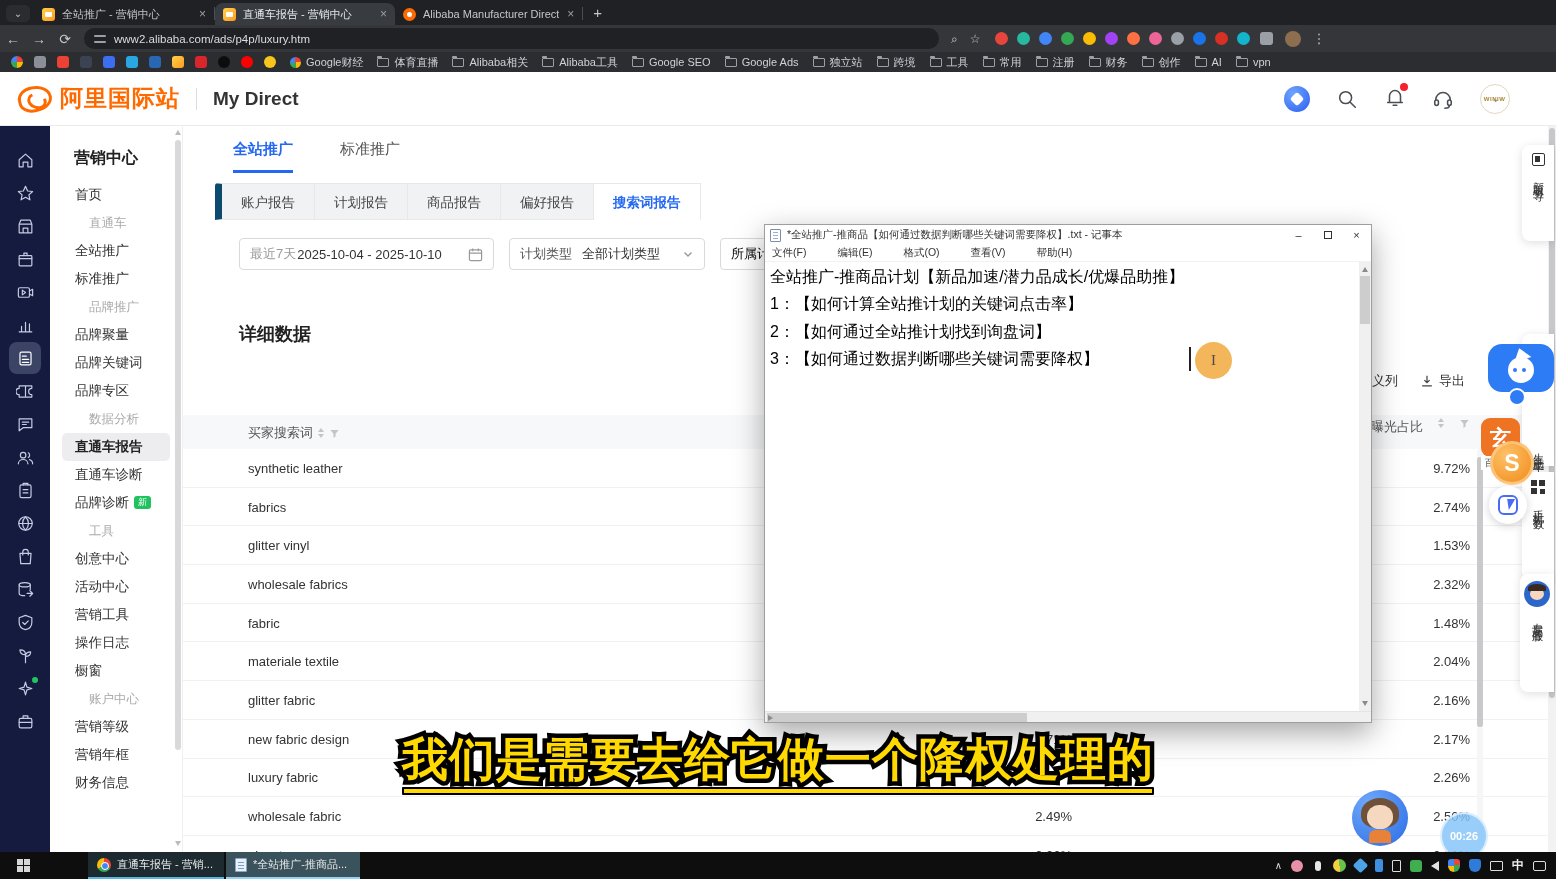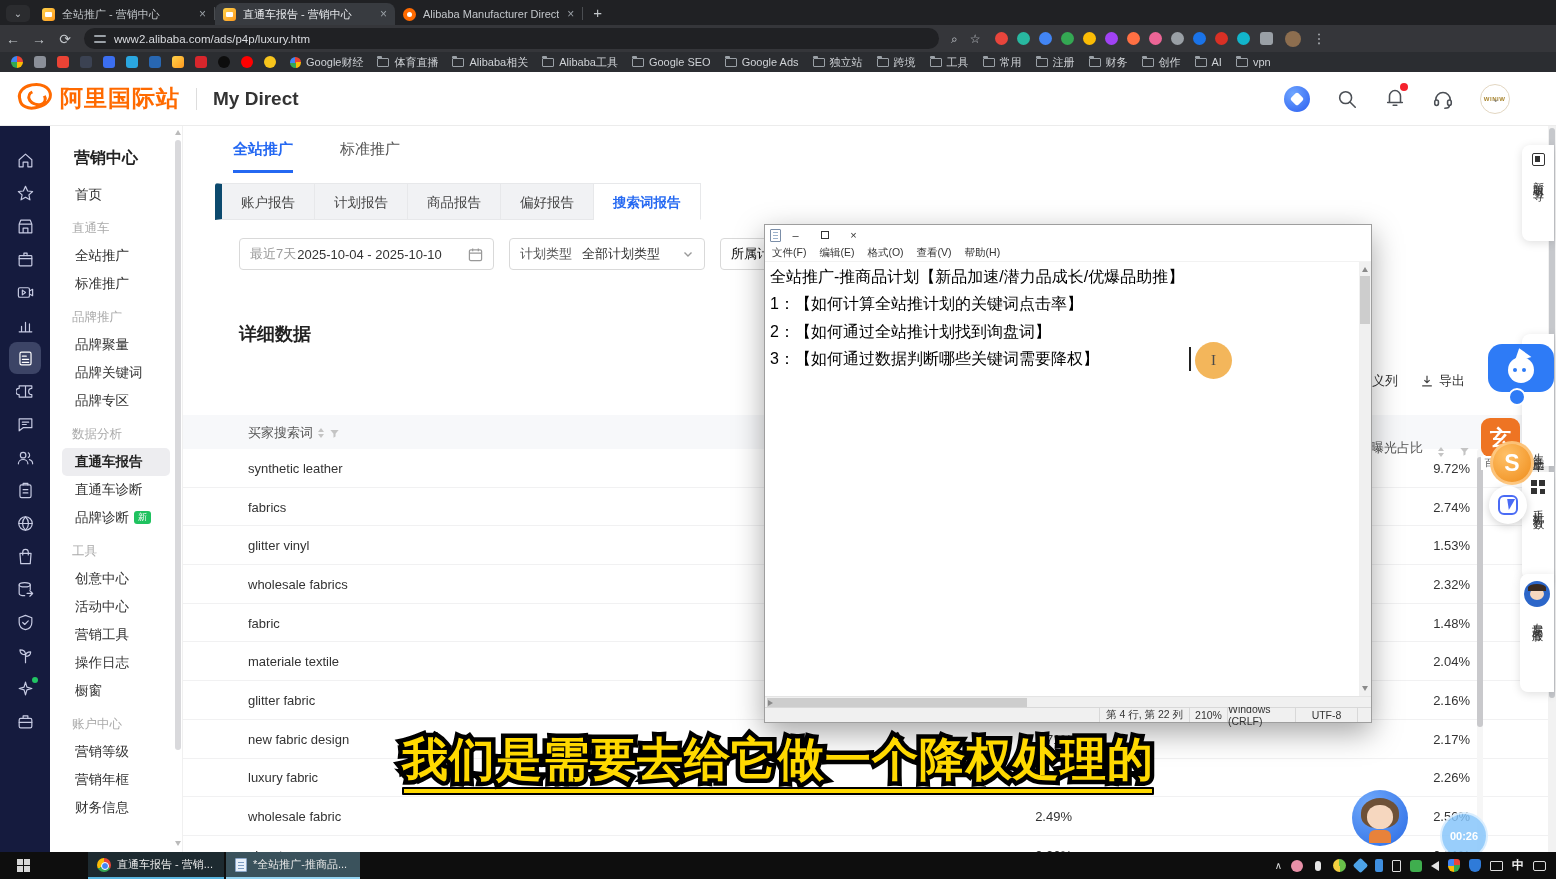--- a/index.html
+++ b/index.html
@@ -41,21 +41,21 @@
 #kebab{color:#c3c7cb;font-size:13px;margin-left:12px;margin-right:10px}
 #bookbar{position:absolute;left:0;top:52px;width:1556px;height:20px;background:#2b2d31;display:flex;align-items:center;font-size:11px;color:#cfd2d6}
 .bfav{width:12px;height:12px;border-radius:3px;margin-left:11px;flex:none}
 .bk{display:flex;align-items:center;margin-left:14px;white-space:nowrap}
 .bk .folder{width:12px;height:9px;border:1px solid #9aa0a6;border-radius:1px;position:relative;margin-right:5px}
 .bk .folder::before{content:"";position:absolute;left:-1px;top:-3px;width:5px;height:2px;background:#9aa0a6;border-radius:1px 1px 0 0}
 .bk .gico{width:11px;height:11px;border-radius:50%;background:conic-gradient(#ea4335 0 25%,#fbbc05 0 50%,#34a853 0 75%,#4285f4 0);margin-right:5px}
 
 
 #aliheader{position:absolute;left:0;top:72px;width:1556px;height:54px;background:#fff;border-bottom:1px solid #ececec;display:flex;align-items:center}
-#alilogo{display:flex;align-items:flex-start;margin-left:18px}
+#alilogo{display:flex;align-items:center;margin-left:18px}
 #alimark{width:34px;height:26px;position:relative;margin-right:8px}
 #alimark::before{content:"";position:absolute;inset:0;border:3px solid #ff6a00;border-radius:50% 60% 55% 50%;transform:rotate(-12deg)}
 #alimark::after{content:"";position:absolute;left:9px;top:7px;width:14px;height:10px;border:3px solid #ff6a00;border-radius:50%;border-top-color:transparent;transform:rotate(18deg)}
 #brandname{color:#ff6a00;font-size:23px;font-weight:bold;letter-spacing:1px}
 #hdr-div{width:1px;height:22px;background:#ddd;margin:0 16px}
 #portal{font-size:19px;color:#333;font-weight:bold}
 #hdr-right{margin-left:auto;display:flex;align-items:center;gap:26px;margin-right:56px}
 #gem{width:26px;height:26px;border-radius:50%;background:radial-gradient(circle at 35% 30%,#6fa6ff,#2a5df0);position:relative}
 #gem::after{content:"";position:absolute;left:8px;top:8px;width:10px;height:10px;background:#fff;transform:rotate(45deg);border-radius:2px}
 .hsvg{width:22px;height:22px;stroke:#4b4f55;fill:none;stroke-width:1.7;stroke-linecap:round;stroke-linejoin:round}
@@ -69,21 +69,21 @@
 .ric{width:33px;height:33px;display:flex;align-items:center;justify-content:center;position:relative;flex:none}
 .ric svg{width:19px;height:19px;stroke:#c7cbe3;fill:none;stroke-width:1.5;stroke-linecap:round;stroke-linejoin:round}
 .ric.sel{background:#3c4466;border-radius:8px;width:32px;height:32px;margin:0 0 1px 0}
 .ric.sel svg{stroke:#fff}
 .gdot{position:absolute;right:4px;top:5px;width:6px;height:6px;border-radius:50%;background:#21c463}
 
 
 #sidebar{position:absolute;left:50px;top:126px;width:133px;height:726px;background:#fff;border-right:1px solid #f0f0f0;overflow:hidden}
 #sb-title{font-size:16px;font-weight:bold;color:#222;margin:22px 0 12px 24px}
 .sb-item{height:28px;line-height:28px;padding-left:25px;font-size:13.5px;color:#333;white-space:nowrap}
-.sb-sec{height:28px;line-height:28px;padding-left:22px;font-size:12.5px;color:#aaa;margin-top:5px;white-space:nowrap}
+.sb-sec{height:28px;line-height:28px;padding-left:39px;font-size:12.5px;color:#aaa;white-space:nowrap}
 .sb-item.on{background:#ededf0;border-radius:5px;margin:0 12px;padding-left:13px;font-weight:bold;color:#222}
 .sb-badge{display:inline-block;background:#1fc25f;color:#fff;font-size:9px;line-height:13px;padding:0 4px;border-radius:3px;margin-left:5px;vertical-align:2px}
 #sb-scroll{position:absolute;left:175px;top:128px;width:6px;height:720px}
 #sb-thumb{position:absolute;left:0;top:12px;width:6px;height:610px;background:#d9d9dc;border-radius:3px}
 .sb-arrow{position:absolute;left:0;width:0;height:0;border-left:3px solid transparent;border-right:3px solid transparent}
 .sb-arrow.up{top:2px;border-bottom:5px solid #bbb}
 .sb-arrow.dn{bottom:2px;border-top:5px solid #bbb}
 
 
 #main-tabs{position:absolute;left:233px;top:140px;display:flex;gap:47px;font-size:15px}
@@ -110,21 +110,21 @@
 #searchbox input::placeholder{color:#bbb}
 #filterpill{margin-left:15px;height:30px;border:1px solid #d9d9d9;border-radius:16px;display:flex;align-items:center;padding:0 15px;font-size:13px;color:#333;gap:6px;background:#fff}
 #rightops{position:absolute;left:1330px;top:372px;display:flex;align-items:center;font-size:13px;color:#333}
 .colico{width:11px;height:12px;border-left:3px solid #555;border-right:3px solid #555;margin-right:5px}
 #exportop{display:flex;align-items:center;margin-left:22px;gap:5px}
 
 
 #table{position:absolute;left:183px;top:415px;width:1373px;height:437px;overflow:hidden}
 #thead{height:34px;background:#f7f8fa;position:relative;font-size:13px;color:#555}
 #thead .hterm{position:absolute;left:65px;top:9px;display:flex;align-items:center;gap:5px}
-#thead .hexp{position:absolute;right:86px;top:24px;display:flex;align-items:flex-end;gap:15px}
+#thead .hexp{position:absolute;right:86px;top:3px;display:flex;align-items:flex-start;gap:15px}
 .sorts{display:inline-flex;flex-direction:column;gap:2px}
 .sorts i{width:0;height:0;border-left:3.5px solid transparent;border-right:3.5px solid transparent;display:block}
 .sorts .u{border-bottom:4px solid #c4c4c4}
 .sorts .d{border-top:4px solid #c4c4c4}
 .trow{height:38.7px;position:relative;border-bottom:1px solid #f1f1f2;font-size:13px;color:#333}
 .trow .term{position:absolute;left:65px;top:50%;transform:translateY(-50%)}
 .trow .mid{position:absolute;right:484px;top:50%;transform:translateY(-50%);color:#333}
 .trow .exp{position:absolute;right:86px;top:50%;transform:translateY(-50%);color:#333}
 #tbl-scroll{position:absolute;left:1477px;top:449px;width:6px;height:403px;background:#f6f6f6;border-radius:3px}
 #tbl-thumb{position:absolute;left:0;top:8px;width:6px;height:270px;background:#c9c9cc;border-radius:3px}
@@ -133,21 +133,21 @@
 
 
 #notepad{position:absolute;left:764px;top:224px;width:608px;height:499px;background:#fff;border:1px solid #9e9e9e;
   box-shadow:0 10px 28px rgba(0,0,0,.35);z-index:50;display:flex;flex-direction:column}
 #np-title{height:20px;display:flex;align-items:center;padding-left:5px}
 #np-ico{width:11px;height:13px;background:#fff;border:1px solid #7b8ea8;border-radius:1px;position:relative;flex:none}
 #np-ico::after{content:"";position:absolute;left:2px;top:2px;right:2px;height:1px;background:#9db3cc;box-shadow:0 3px 0 #9db3cc,0 6px 0 #9db3cc}
 #np-title .t{font-size:10.5px;color:#333;margin-left:6px;flex:1;white-space:nowrap;overflow:hidden;text-overflow:ellipsis}
 .np-btn{width:29px;height:20px;display:flex;align-items:center;justify-content:center;font-size:11px;color:#333;flex:none}
 .np-box{width:8px;height:8px;border:1px solid #333}
-#np-menu{height:17px;display:flex;align-items:center;gap:13px;padding-left:7px;font-size:10.5px;color:#333;border-bottom:1px solid #f2f2f2}
+#np-menu{height:17px;display:flex;align-items:center;gap:31px;padding-left:7px;font-size:10.5px;color:#333;border-bottom:1px solid #f2f2f2}
 #np-body{flex:1;position:relative;overflow:hidden}
 #np-text{position:absolute;left:5px;top:1px;right:14px;font-size:16px;color:#000;line-height:27.4px;white-space:nowrap;letter-spacing:0}
 #np-caret{position:absolute;left:424px;top:85px;width:1.5px;height:24px;background:#222}
 #np-cursor{position:absolute;left:430px;top:80px;width:37px;height:37px;border-radius:50%;background:rgba(242,176,77,.92);
   display:flex;align-items:center;justify-content:center;color:#4a4a4a;font-family:"Liberation Serif",serif;font-size:15px}
 #np-vscroll{position:absolute;right:0;top:0;bottom:0;width:12px;background:#f0f0f0}
 .np-tri{position:absolute;left:3px;width:0;height:0;border-left:3px solid transparent;border-right:3px solid transparent}
 .np-tri.up{top:5px;border-bottom:5px solid #8a8a8a}
 .np-tri.dn{bottom:5px;border-top:5px solid #8a8a8a}
 #np-vthumb{position:absolute;left:1px;top:14px;width:10px;height:48px;background:#cdcdcd}
@@ -664,20 +664,21 @@
   <div id="tbl-scroll">
       <span id="tbl-thumb"></span>
     </div>
   <div id="page-scroll">
       <span id="page-thumb"></span>
     </div>
 
   <div id="notepad">
     <div id="np-title">
       <span id="np-ico"></span>
+      <span class="t">*全站推广-推商品【如何通过数据判断哪些关键词需要降权】.txt - 记事本</span>
       <span class="np-btn">–</span>
       <span class="np-btn">
           <span class="np-box"></span>
         </span>
       <span class="np-btn">×</span>
     </div>
     <div id="np-menu">
       <span>文件(F)</span>
       <span>编辑(E)</span>
       <span>格式(O)</span>
@@ -695,28 +696,20 @@
       <span id="np-cursor">I</span>
       <div id="np-vscroll">
         <span class="np-tri up"></span>
         <span id="np-vthumb"></span>
         <span class="np-tri dn"></span>
       </div>
     </div>
     <div id="np-hscroll">
       <span id="np-hthumb"></span>
       <span class="np-tri rt"></span>
-    </div>
-    <div id="np-status">
-      <span style="flex:1"></span>
-      <span class="np-seg" style="width:90px">第 4 行, 第 22 列</span>
-      <span class="np-seg" style="width:38px">210%</span>
-      <span class="np-seg" style="width:68px">Windows (CRLF)</span>
-      <span class="np-seg" style="width:62px">UTF-8</span>
-      <span id="np-grip"></span>
     </div>
   </div>
 
   <div id="subtitle">
     <div id="sub-wrap">
       <span id="sub-back">我们是需要去给它做一个降权处理的</span>
       <span id="sub-front">我们是需要去给它做一个降权处理的</span>
     </div>
     <div id="sub-line"></div>
   </div>

